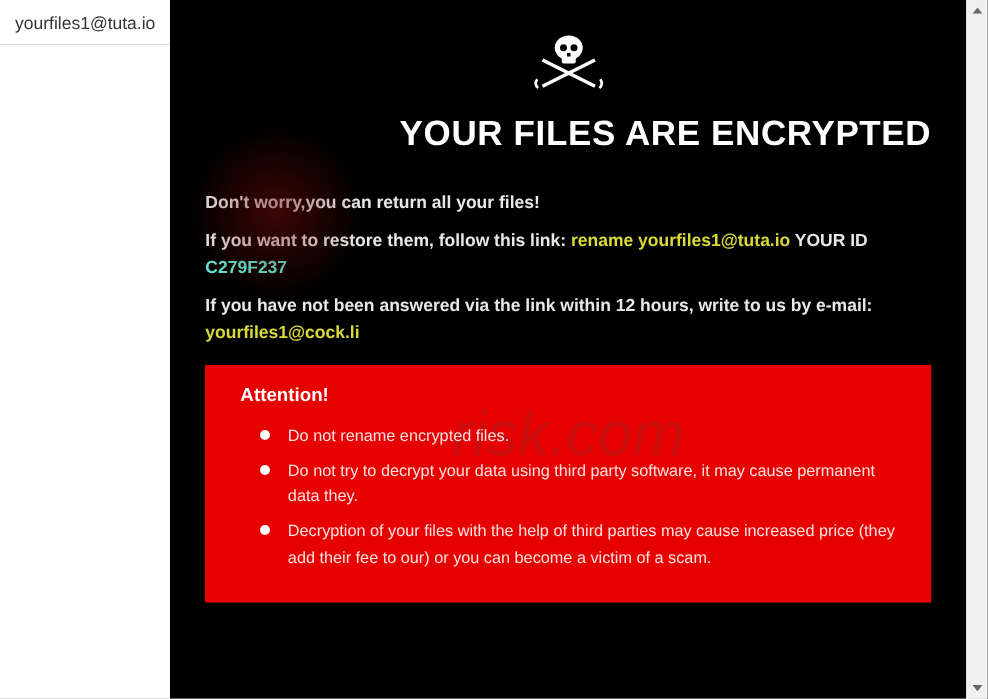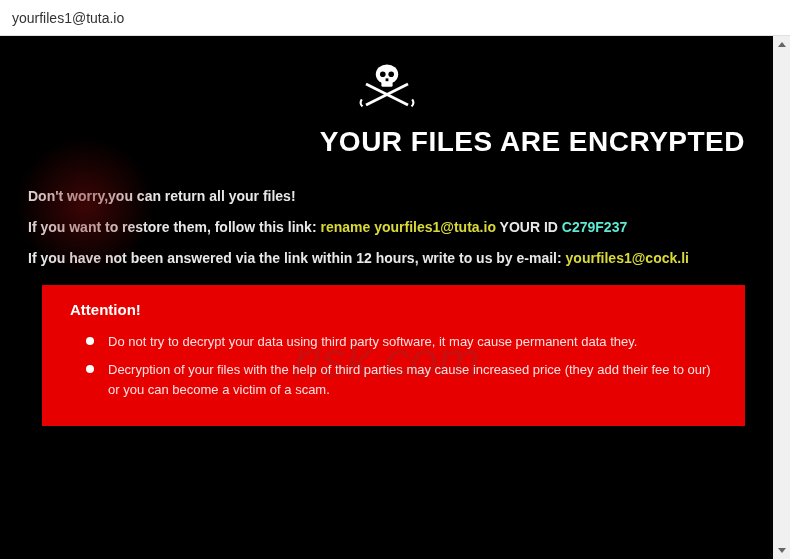--- a/index.html
+++ b/index.html
@@ -8,21 +8,21 @@
     height: 559px;
     font-family: Arial, sans-serif;
     background: #e8e8e8;
     overflow: hidden;
   }
   .window {
     width: 790px;
     height: 559px;
     background: #fff;
     display: flex;
-    flex-direction: column;
+    flex-direction: row;
   }
   .titlebar {
     height: 36px;
     background: #fff;
     border-bottom: 1px solid #e0e0e0;
     display: flex;
     align-items: center;
     padding: 0 12px;
     color: #333;
     font-size: 14px;
@@ -87,21 +87,20 @@
     margin-bottom: 10px;
     line-height: 1.5;
   }
   .hl-green { color: #d9d93a; }
   .hl-red { color: #5eead4; }
   .attention-box {
     background: #e60000;
     margin-top: 16px;
     padding: 16px 22px 18px 28px;
     color: #fff;
-    margin-left: 14px;
   }
   .attention-title {
     font-size: 15px;
     font-weight: bold;
     margin-bottom: 14px;
     color: #fff;
   }
   .attention-list {
     list-style: none;
   }
@@ -186,20 +185,21 @@
         <span>If you want to restore them, follow this link: </span><span class="hl-green">rename yourfiles1@tuta.io</span><span>  YOUR ID </span><span class="hl-red">C279F237</span>
       </div>
 
       <div class="line">
         <span>If you have not been answered via the link within 12 hours, write to us by e-mail: </span><span class="hl-green">yourfiles1@cock.li</span>
       </div>
 
       <div class="attention-box">
         <div class="attention-title">Attention!</div>
         <ul class="attention-list">
+          <li>Do not rename encrypted files.</li>
           <li>Do not try to decrypt your data using third party software, it may cause permanent data they.</li>
           <li>Decryption of your files with the help of third parties may cause increased price (they add their fee to our) or you can become a victim of a scam.</li>
         </ul>
       </div>
 
     </div>
     <div class="scrolltrack">
       <div class="scroll-up">
         <svg width="8" height="5" viewBox="0 0 8 5">
             <path d="M0 5 L4 0 L8 5 Z" fill="#666"></path>

